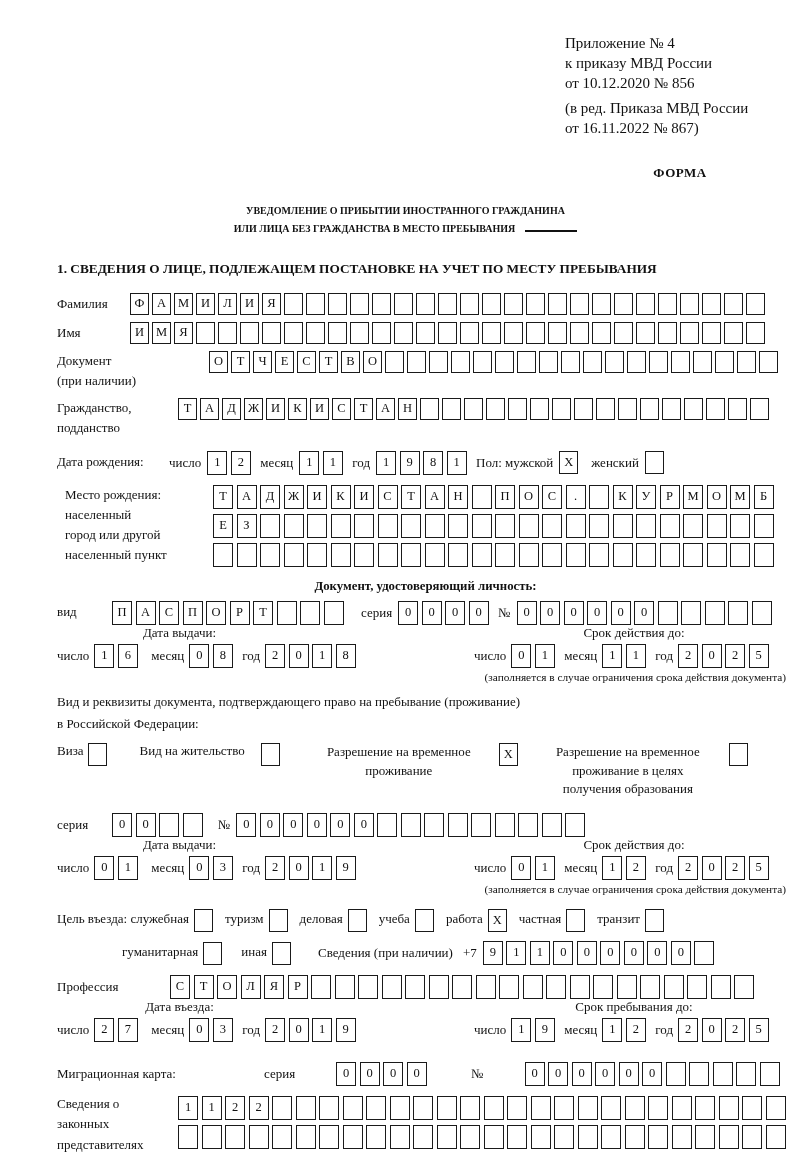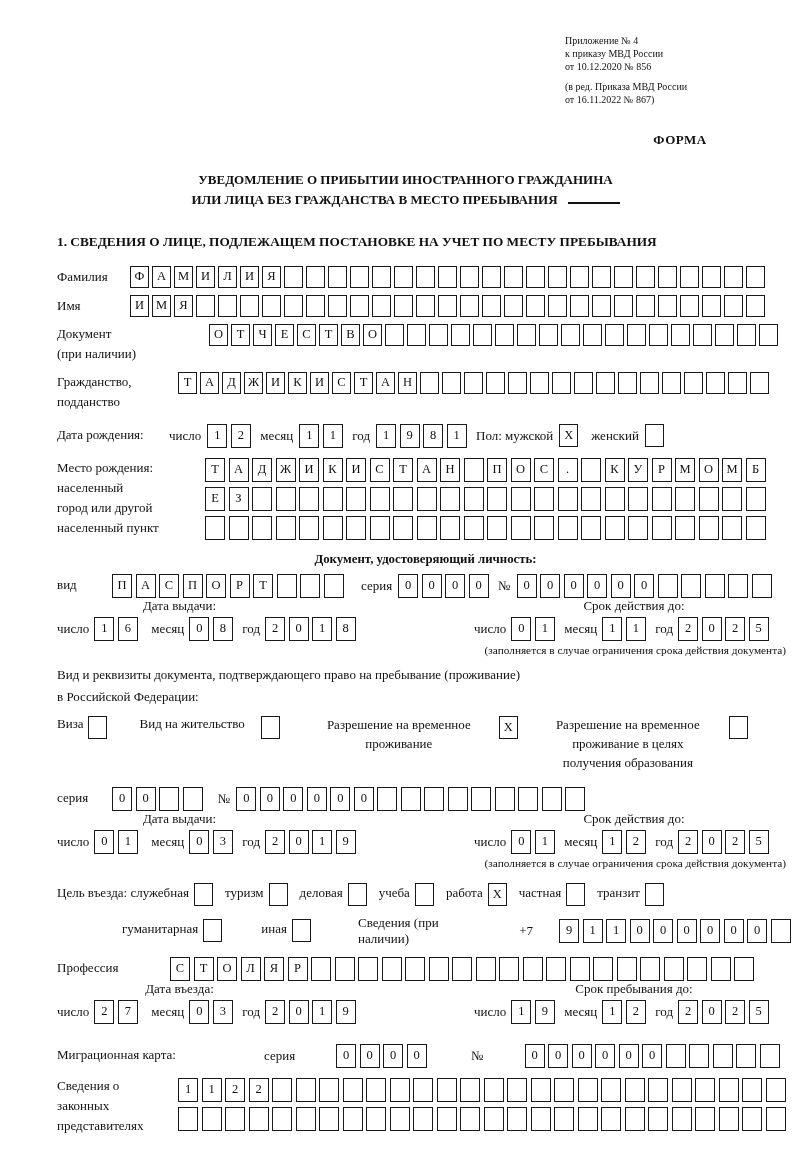--- a/index.html
+++ b/index.html
@@ -1,22 +1,22 @@
 <!DOCTYPE html>
 <html><head>
 <meta charset="utf-8">
 <style>
   html,body{margin:0;padding:0;background:#fff;}
   body{width:800px;height:1163px;font-family:"Liberation Serif","DejaVu Serif",serif;color:#111;font-size:13px;}
   .page{box-sizing:border-box;width:800px;height:1163px;padding:34px 6px 10px 57px;position:relative;}
-  .small{font-size:10px;line-height:1.32;}
+  .small{font-size:15px;line-height:1.32;}
   .hdr-block{margin-left:508px;}
   .hdr-sub{margin-left:508px;margin-top:6px;}
   .forma{margin-left:508px;margin-top:26px;font-weight:bold;text-align:center;width:230px;letter-spacing:.5px;}
-  .title{margin-top:22px;text-align:center;font-weight:bold;font-size:13px;line-height:1.55;padding-right:40px;}
+  .title{margin-top:22px;text-align:center;font-weight:bold;font-size:10px;line-height:1.55;padding-right:40px;}
   .blank-line{display:inline-block;width:52px;border-bottom:2px solid #111;height:12px;margin-left:10px;}
   .sec-head{margin-top:24px;font-weight:bold;font-size:13.3px;}
   .row{display:flex;align-items:flex-start;margin-top:7px;}
   .row.c{align-items:center;}
   .lbl{flex:none;line-height:1.45;}
   .boxes{white-space:nowrap;display:inline-block;line-height:0;}
   .bx{display:inline-block;box-sizing:border-box;width:19px;height:22px;border:1.7px solid #1a1a1a;margin-right:3px;text-align:center;font-size:12.5px;line-height:19px;vertical-align:middle;background:#fff;}
   .lg .bx{width:20px;height:24px;line-height:21px;margin-right:3.5px;}
   .cb .bx{width:19px;height:23px;line-height:20px;}
   .mr6{margin-right:6px;} .mr10{margin-right:10px;}
@@ -93,21 +93,21 @@
     <span class="boxes lg mr6"><span class="bx">1</span><span class="bx">1</span></span>
     <span class="mr6">год</span>
     <span class="boxes lg mr6"><span class="bx">1</span><span class="bx">9</span><span class="bx">8</span><span class="bx">1</span></span>
     <span class="mr6">Пол: мужской</span>
     <span class="boxes cb mr10"><span class="bx">X</span></span>
     <span class="mr6">женский</span>
     <span class="boxes cb"><span class="bx"></span></span>
   </div>
 
   <div class="row" style="margin-top:10px;">
-    <div class="lbl multi-lbl" style="width:148px;">
+    <div class="lbl multi-lbl" style="width:148px;margin-left:8px;">
       <div>Место рождения:</div>
       <div>населенный</div>
       <div>город или другой</div>
       <div>населенный пункт</div>
     </div>
     <div class="stack">
       <span class="boxes lg"><span class="bx">Т</span><span class="bx">А</span><span class="bx">Д</span><span class="bx">Ж</span><span class="bx">И</span><span class="bx">К</span><span class="bx">И</span><span class="bx">С</span><span class="bx">Т</span><span class="bx">А</span><span class="bx">Н</span><span class="bx"></span><span class="bx">П</span><span class="bx">О</span><span class="bx">С</span><span class="bx">.</span><span class="bx"></span><span class="bx">К</span><span class="bx">У</span><span class="bx">Р</span><span class="bx">М</span><span class="bx">О</span><span class="bx">М</span><span class="bx">Б</span></span>
       <span class="boxes lg"><span class="bx">Е</span><span class="bx">З</span><span class="bx"></span><span class="bx"></span><span class="bx"></span><span class="bx"></span><span class="bx"></span><span class="bx"></span><span class="bx"></span><span class="bx"></span><span class="bx"></span><span class="bx"></span><span class="bx"></span><span class="bx"></span><span class="bx"></span><span class="bx"></span><span class="bx"></span><span class="bx"></span><span class="bx"></span><span class="bx"></span><span class="bx"></span><span class="bx"></span><span class="bx"></span><span class="bx"></span></span>
       <span class="boxes lg"><span class="bx"></span><span class="bx"></span><span class="bx"></span><span class="bx"></span><span class="bx"></span><span class="bx"></span><span class="bx"></span><span class="bx"></span><span class="bx"></span><span class="bx"></span><span class="bx"></span><span class="bx"></span><span class="bx"></span><span class="bx"></span><span class="bx"></span><span class="bx"></span><span class="bx"></span><span class="bx"></span><span class="bx"></span><span class="bx"></span><span class="bx"></span><span class="bx"></span><span class="bx"></span><span class="bx"></span></span>
     </div>
@@ -204,21 +204,21 @@
 
   <div class="purpose">
     <span class="it"><span>Цель въезда: служебная</span><span class="boxes cb"><span class="bx"></span></span></span>
     <span class="it"><span>туризм</span><span class="boxes cb"><span class="bx"></span></span></span>
     <span class="it"><span>деловая</span><span class="boxes cb"><span class="bx"></span></span></span>
     <span class="it"><span>учеба</span><span class="boxes cb"><span class="bx"></span></span></span>
     <span class="it"><span>работа</span><span class="boxes cb"><span class="bx">X</span></span></span>
     <span class="it"><span>частная</span><span class="boxes cb"><span class="bx"></span></span></span>
     <span class="it"><span>транзит</span><span class="boxes cb"><span class="bx"></span></span></span>
   </div>
-  <div class="purpose" style="margin-top:9px;padding-left:65px;gap:20px;">
+  <div class="purpose" style="margin-top:9px;padding-left:65px;">
     <span class="it" style="margin-right:16px;"><span>гуманитарная</span><span class="boxes cb"><span class="bx"></span></span></span>
     <span class="it" style="margin-right:24px;"><span>иная</span><span class="boxes cb"><span class="bx"></span></span></span>
     <span class="mr10">Сведения (при наличии)</span>
     <span class="mr6">+7</span>
     <span class="boxes lg"><span class="bx">9</span><span class="bx">1</span><span class="bx">1</span><span class="bx">0</span><span class="bx">0</span><span class="bx">0</span><span class="bx">0</span><span class="bx">0</span><span class="bx">0</span><span class="bx"></span></span>
   </div>
 
   <div class="row c" style="margin-top:10px;">
     <div class="lbl" style="width:113px;">Профессия</div>
     <span class="boxes lg"><span class="bx">С</span><span class="bx">Т</span><span class="bx">О</span><span class="bx">Л</span><span class="bx">Я</span><span class="bx">Р</span><span class="bx"></span><span class="bx"></span><span class="bx"></span><span class="bx"></span><span class="bx"></span><span class="bx"></span><span class="bx"></span><span class="bx"></span><span class="bx"></span><span class="bx"></span><span class="bx"></span><span class="bx"></span><span class="bx"></span><span class="bx"></span><span class="bx"></span><span class="bx"></span><span class="bx"></span><span class="bx"></span><span class="bx"></span></span>

